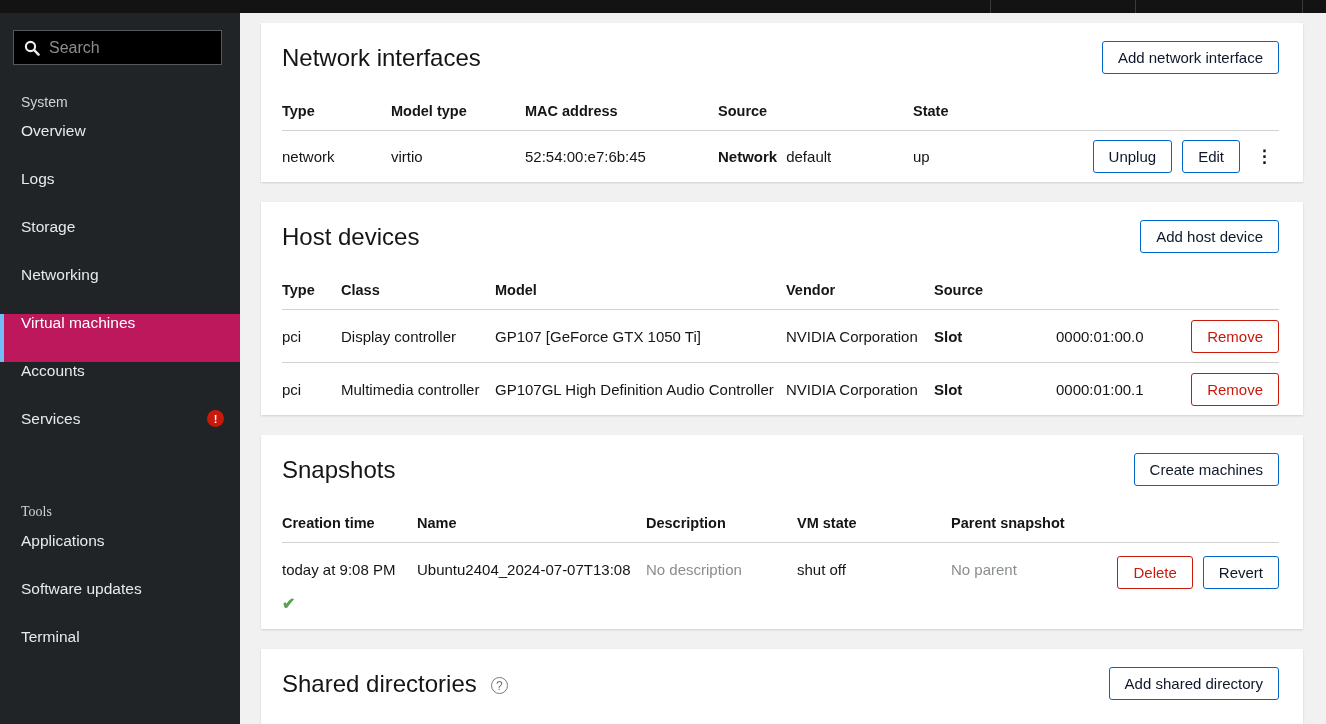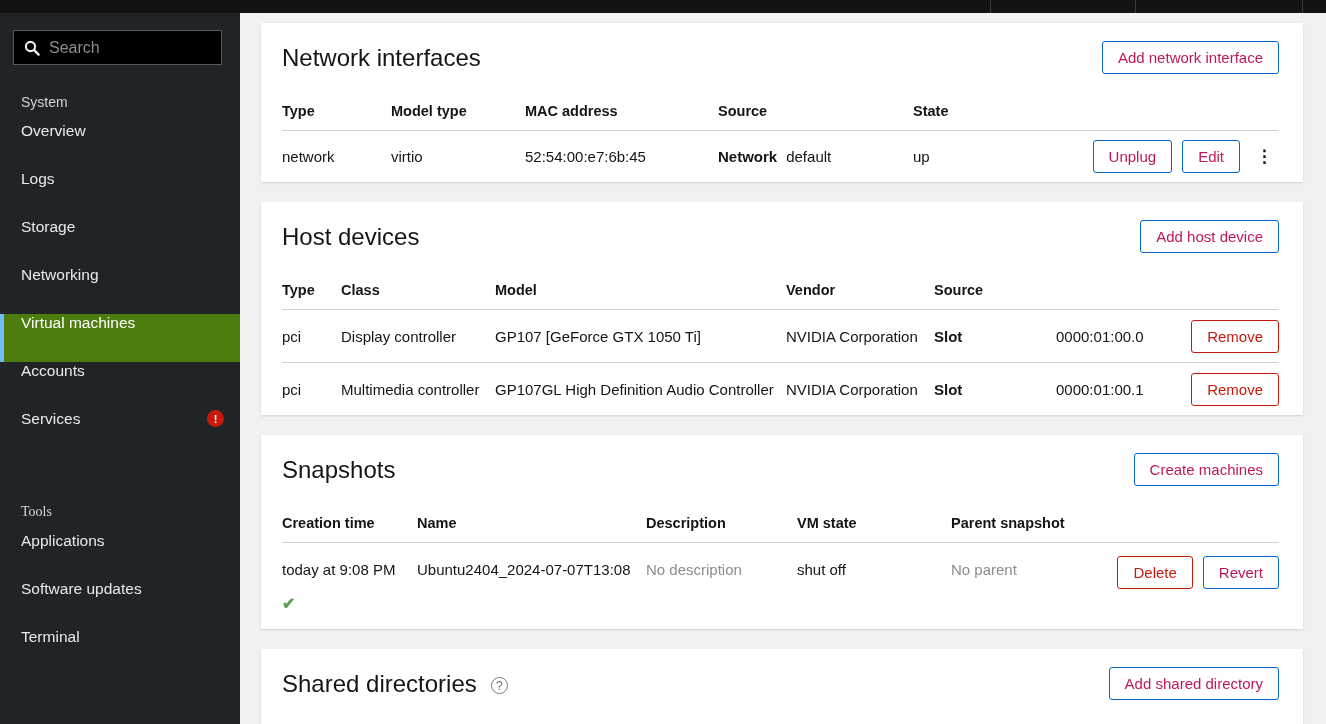--- a/index.html
+++ b/index.html
@@ -19,37 +19,37 @@
                 display: flex; align-items: center; padding: 0 10px; }
   .search-box svg { flex-shrink: 0; margin-right: 9px; }
   .search-box input { background: transparent; border: none; outline: none; color: #f0f0f0;
                       font-size: 16px; width: 100%; font-family: "Liberation Sans", sans-serif; }
   .search-box input::placeholder { color: #8a8d90; }
   .nav-section-label { color: #d2d2d2; font-size: 14px; padding-left: 21px; margin-top: 29px; }
   .nav-section-label.tools { margin-top: 46px; font-family: Liberation Serif, serif; }
   .nav-list { list-style: none; margin-top: 12px; }
   .nav-item { height: 48px; display: flex; align-items: flex-start; padding: 0 16px 0 21px;
               font-size: 15.5px; color: #e9e9e9; cursor: pointer; }
-  .nav-item.active { background: #4d7c0f; border-left: 4px solid #73bcf7; padding-left: 17px; color: #fff; }
+  .nav-item.active { background: #be185d; border-left: 4px solid #73bcf7; padding-left: 17px; color: #fff; }
   .nav-badge { margin-left: auto; width: 17px; height: 17px; border-radius: 50%; background: #c9190b;
                color: #fff; font-size: 11px; font-weight: bold; display: flex; align-items: center;
                justify-content: center; }
 
   
   .content { flex: 1; padding: 10px 23px 0 21px; overflow: hidden; }
   .card { background: #fff; box-shadow: 0 1px 2px rgba(3,3,3,0.14); margin-bottom: 20px; padding: 0 24px 0 21px; }
   .card-header { display: flex; justify-content: space-between; align-items: center; padding-top: 18px; }
   .card-title-wrap { display: flex; align-items: center; gap: 14px; }
   .card-title { font-size: 24px; font-weight: 400; color: #151515; }
   .help-icon { width: 17px; height: 17px; border-radius: 50%; border: 1px solid #767a7d; color: #6a6e73;
                font-size: 12px; display: flex; align-items: center; justify-content: center;
                margin-top: 4px; cursor: pointer; }
 
   .btn { font-family: "Liberation Sans", sans-serif; font-size: 15px; padding: 7px 15px;
-         border-radius: 3px; background: #fff; border: 1px solid #0066cc; color: #be185d; cursor: pointer; }
+         border-radius: 3px; background: #fff; border: 1px solid #0066cc; color: #0f172a; cursor: pointer; }
   .btn.danger { border-color: #c9190b; color: #c9190b; }
   .kebab-btn { border: none; background: transparent; font-size: 17px; font-weight: bold; color: #151515;
                cursor: pointer; padding: 0 6px; line-height: 1; }
 
   .tbl-head { display: grid; align-items: center; height: 38px; margin-top: 18px;
               font-weight: bold; font-size: 14.5px; color: #151515; }
   .tbl-row  { display: grid; align-items: center; border-top: 1px solid #d2d2d2; font-size: 15px; }
 
   
   .grid-net { grid-template-columns: 109px 134px 193px 195px 120px 1fr; }

